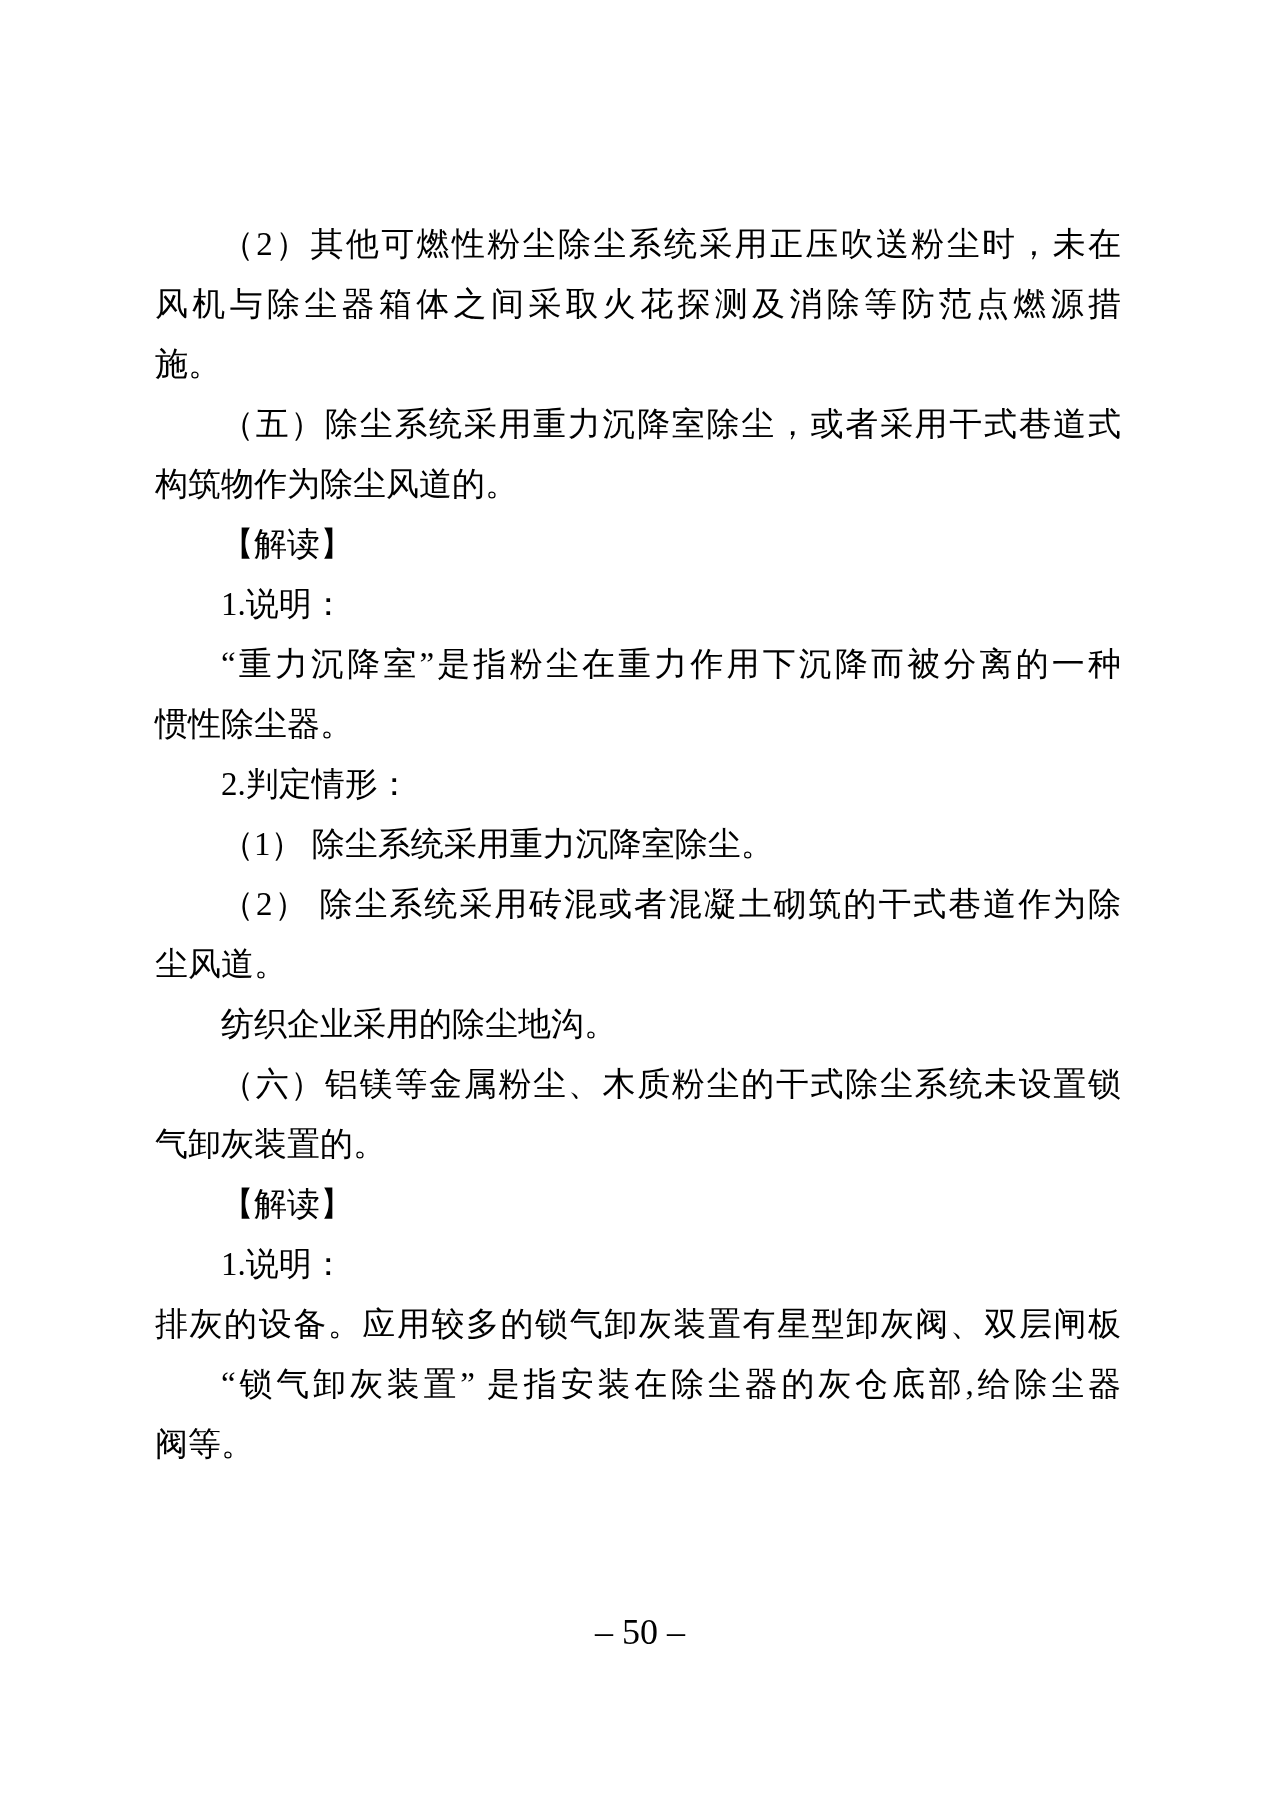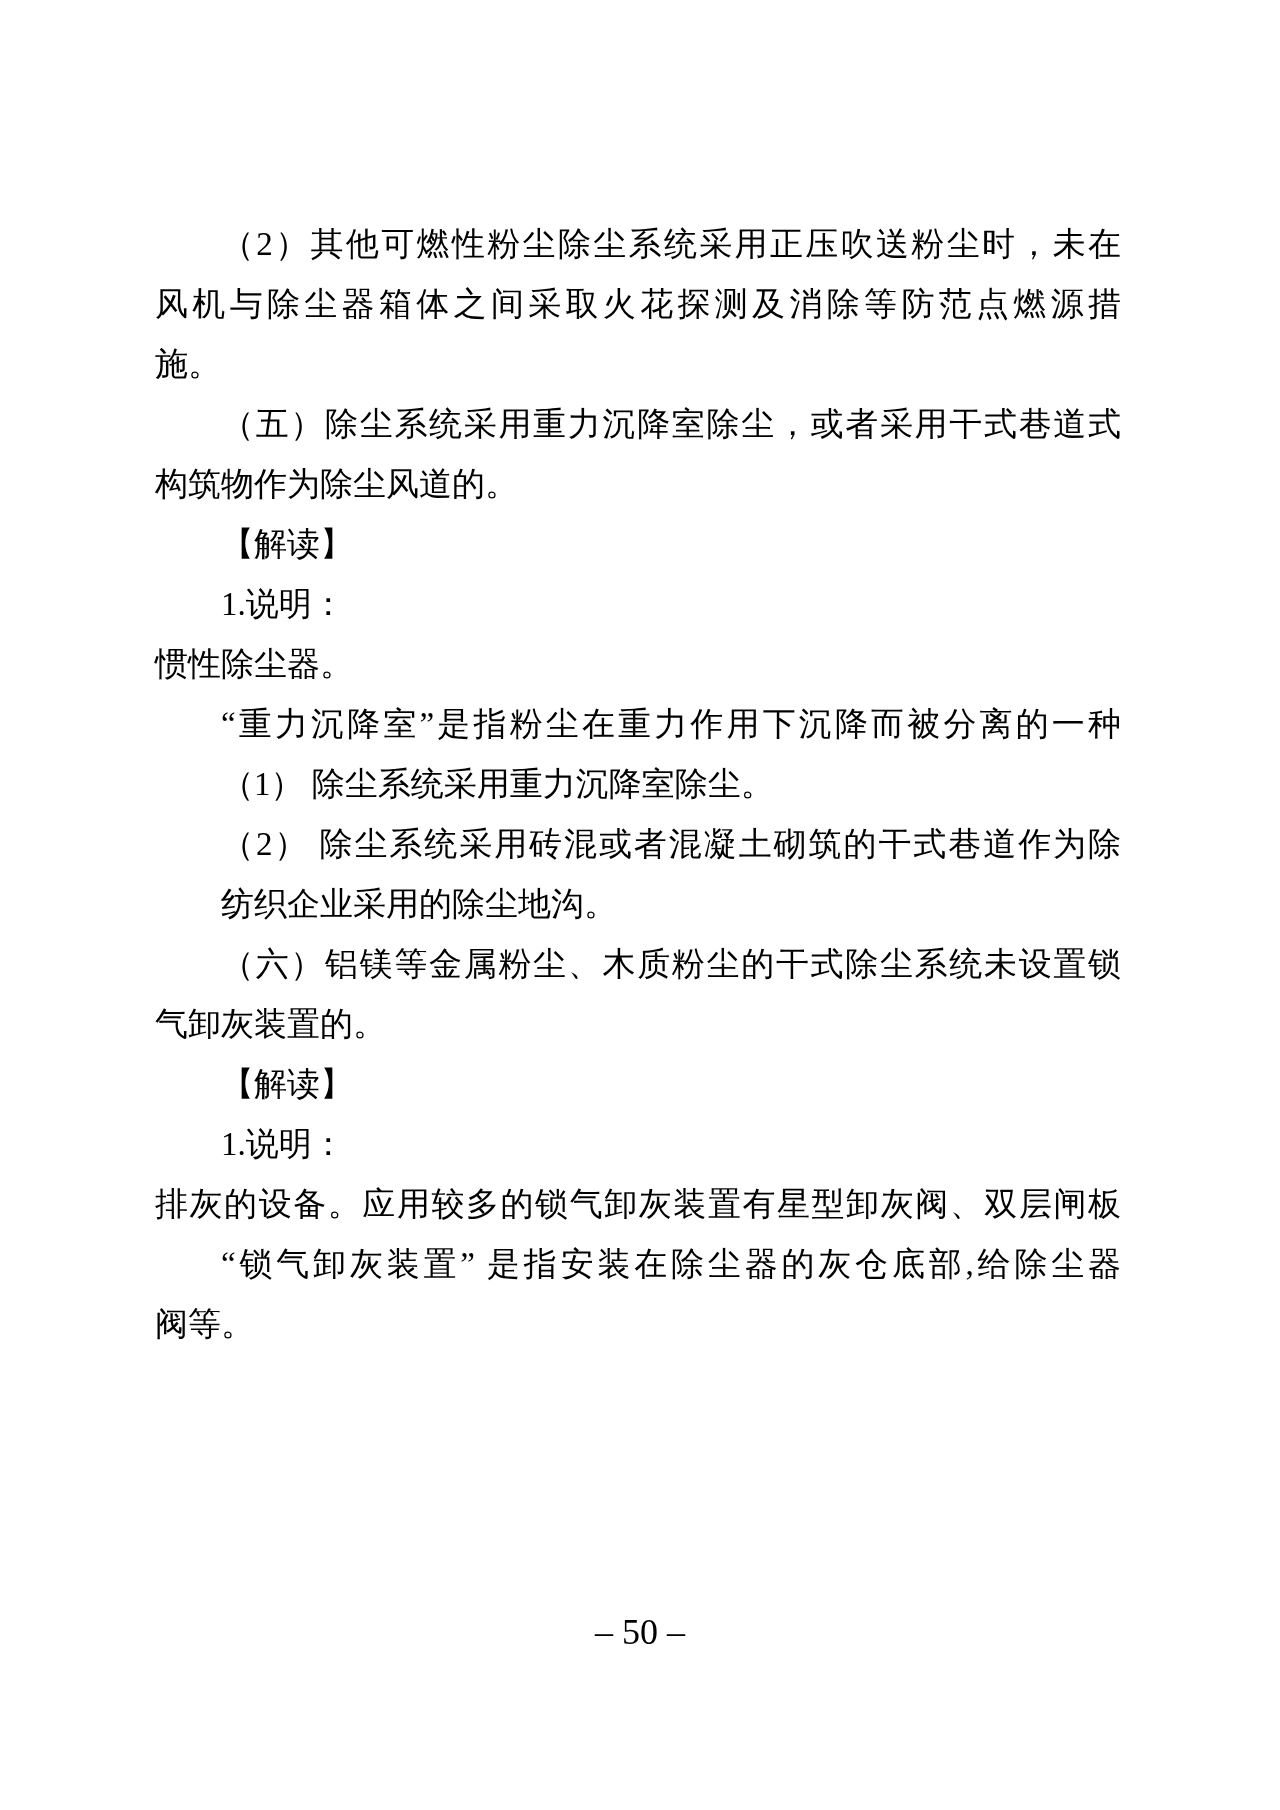--- a/index.html
+++ b/index.html
@@ -62,24 +62,26 @@
 
 <div class="page">
   <div class="content">
     <div class="ln i j">（2）其他可燃性粉尘除尘系统采用正压吹送粉尘时，未在</div>
     <div class="ln j">风机与除尘器箱体之间采取火花探测及消除等防范点燃源措</div>
     <div class="ln">施。</div>
     <div class="ln b i j">（五）除尘系统采用重力沉降室除尘，或者采用干式巷道式</div>
     <div class="ln b">构筑物作为除尘风道的。</div>
     <div class="ln i">【解读】</div>
     <div class="ln b i">1.说明：</div>
+    <div class="ln i j">“重力沉降室”是指粉尘在重力作用下沉降而被分离的一种</div>
     <div class="ln">惯性除尘器。</div>
-    <div class="ln i j">“重力沉降室”是指粉尘在重力作用下沉降而被分离的一种</div>
+    <div class="ln b i">2.判定情形：</div>
     <div class="ln i">（1） 除尘系统采用重力沉降室除尘。</div>
     <div class="ln i j">（2） 除尘系统采用砖混或者混凝土砌筑的干式巷道作为除</div>
+    <div class="ln">尘风道。</div>
     <div class="ln i">纺织企业采用的除尘地沟。</div>
     <div class="ln b i j">（六）铝镁等金属粉尘、木质粉尘的干式除尘系统未设置锁</div>
     <div class="ln b">气卸灰装置的。</div>
     <div class="ln i">【解读】</div>
     <div class="ln b i">1.说明：</div>
     <div class="ln j">排灰的设备。应用较多的锁气卸灰装置有星型卸灰阀、双层闸板</div>
     <div class="ln i j">“锁气卸灰装置” 是指安装在除尘器的灰仓底部,给除尘器</div>
     <div class="ln">阀等。</div>
   </div>
   <div class="footer">– 50 –</div>

